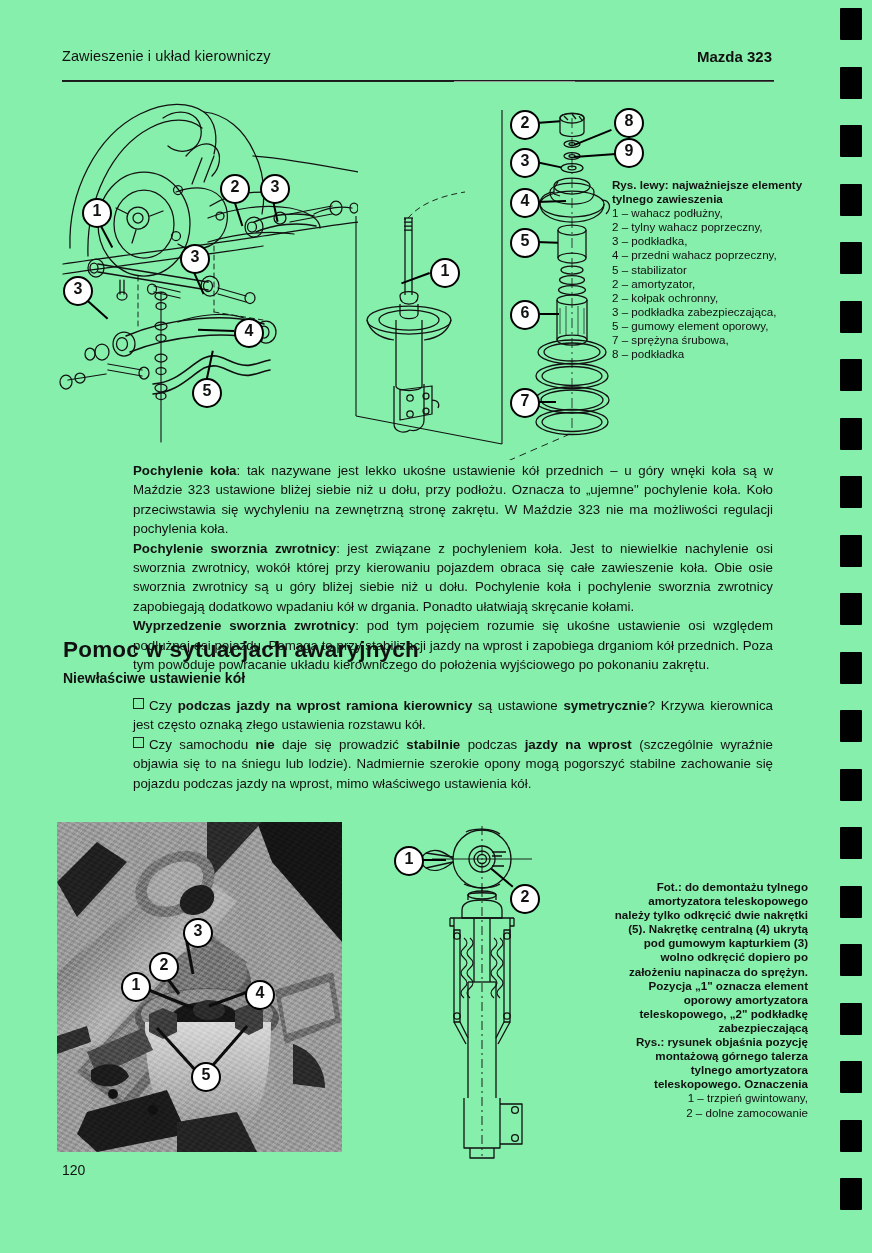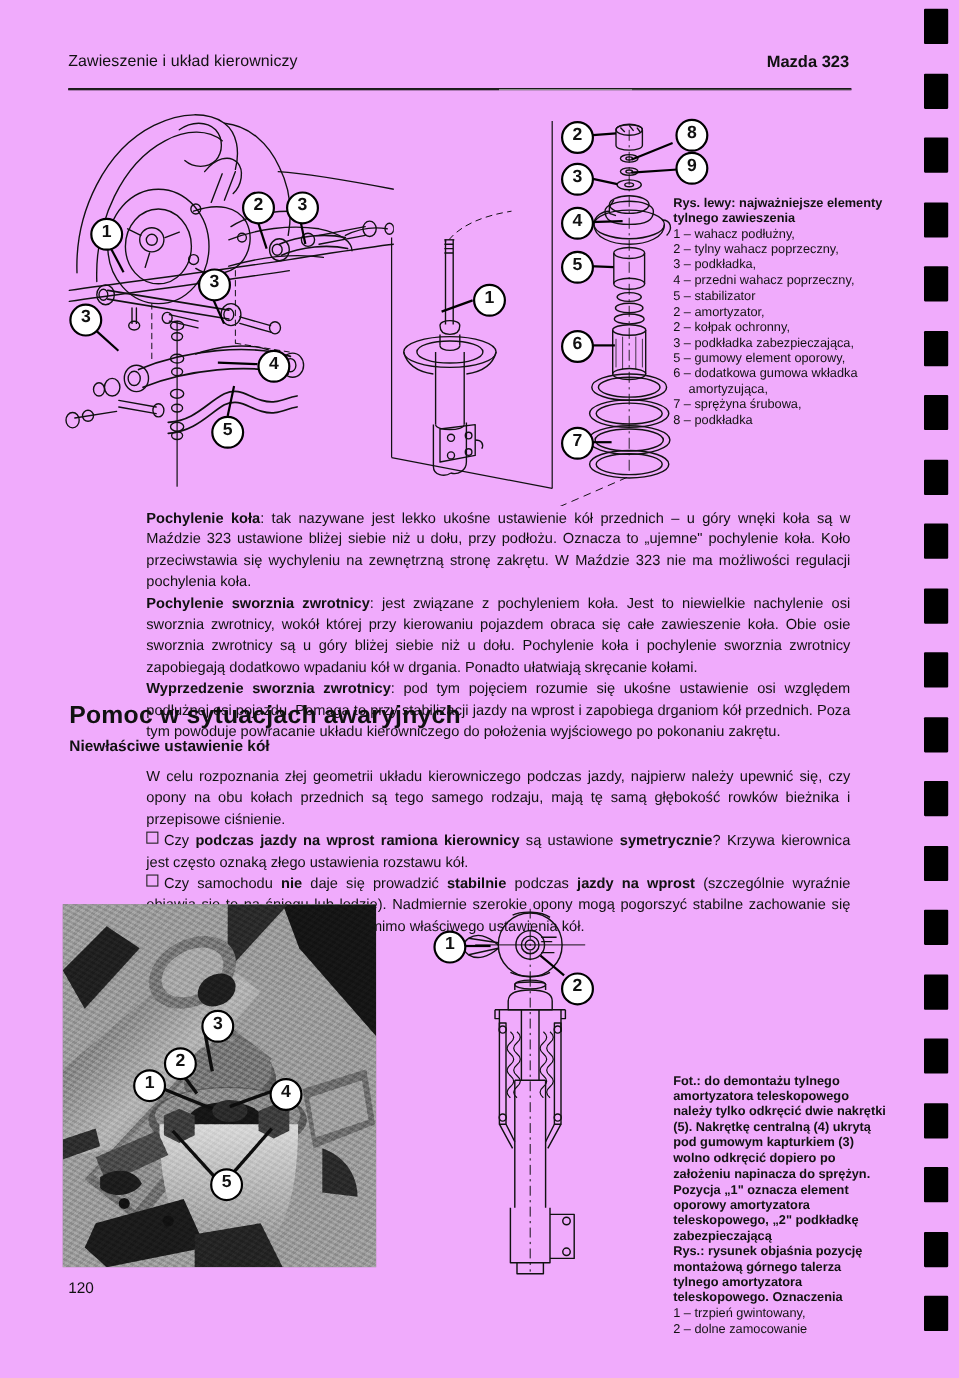--- a/index.html
+++ b/index.html
@@ -2,21 +2,21 @@
 <html><head>
 <meta charset="utf-8">
 <style>
   html,body{margin:0;padding:0;background:#fff;}
   body{
     width:872px;height:1253px;position:relative;overflow:hidden;
     font-family:"Liberation Sans", sans-serif;
     color:#111;
     -webkit-font-smoothing:antialiased;
   }
-  .page{position:absolute;inset:0;background:#f0abfc;}
+  .page{position:absolute;inset:0;background:#86efac;}
 
   
   .header{position:absolute;left:62px;top:48px;width:710px;height:30px;}
   .header .left{position:absolute;left:0;top:0;font-size:14.5px;letter-spacing:.1px;white-space:nowrap;}
   .header .right{position:absolute;right:0;top:0;font-size:15px;font-weight:bold;white-space:nowrap;}
   .rule{position:absolute;left:62px;top:80px;width:712px;height:2px;background:#1a1a1a;}
   .rule:after{content:"";position:absolute;left:0;top:1.4px;width:100%;height:1px;
     background:linear-gradient(90deg,#222 0 55%,#b9b9b9 55% 72%,#555 72% 100%);opacity:.8;}
 
   
@@ -332,37 +332,35 @@
         <div class="hang">2 – tylny wahacz poprzeczny,</div>
         <div class="hang">3 – podkładka,</div>
         <div class="hang">4 – przedni wahacz poprzeczny,</div>
         <div class="hang">5 – stabilizator</div>
       </div>
     <div id="capRight">
         <div class="hang">2 – amortyzator,</div>
         <div class="hang">2 – kołpak ochronny,</div>
         <div class="hang">3 – podkładka zabezpieczająca,</div>
         <div class="hang">5 – gumowy element oporowy,</div>
-        <div class="hang">6 – dodatkowa gumowa wkładka amortyzująca,</div>
         <div class="hang">7 – sprężyna śrubowa,</div>
         <div class="hang">8 – podkładka</div>
       </div>
   </div>
 
   <div class="body" style="left:133px;top:461px;width:640px;">
     <p class="para"><b>Pochylenie koła</b><span>: tak nazywane jest lekko ukośne ustawienie kół przednich – u góry wnęki koła są w Maździe 323 ustawione bliżej siebie niż u dołu, przy podłożu. Oznacza to „ujemne" pochylenie koła. Koło przeciwstawia się wychyleniu na zewnętrzną stronę zakrętu. W Maździe 323 nie ma możliwości regulacji pochylenia koła.</span></p>
     <p class="para"><b>Pochylenie sworznia zwrotnicy</b><span>: jest związane z pochyleniem koła. Jest to niewielkie nachylenie osi sworznia zwrotnicy, wokół której przy kierowaniu pojazdem obraca się całe zawieszenie koła. Obie osie sworznia zwrotnicy są u góry bliżej siebie niż u dołu. Pochylenie koła i pochylenie sworznia zwrotnicy zapobiegają dodatkowo wpadaniu kół w drgania. Ponadto ułatwiają skręcanie kołami.</span></p>
     <p class="para"><b>Wyprzedzenie sworznia zwrotnicy</b><span>: pod tym pojęciem rozumie się ukośne ustawienie osi względem podłużnej osi pojazdu. Pomaga to przy stabilizacji jazdy na wprost i zapobiega drganiom kół przednich. Poza tym powoduje powracanie układu kierowniczego do położenia wyjściowego po pokonaniu zakrętu.</span></p>
   </div>
 
   <div class="sec-h1" style="left:63px;top:637px;">Pomoc w sytuacjach awaryjnych</div>
   <div class="sec-h2" style="left:63px;top:670px;">Niewłaściwe ustawienie kół</div>
 
   <div class="body" style="left:133px;top:696px;width:640px;">
-    <p class="para">W celu rozpoznania złej geometrii układu kierowniczego podczas jazdy, najpierw należy upewnić się, czy opony na obu kołach przednich są tego samego rodzaju, mają tę samą głębokość rowków bieżnika i przepisowe ciśnienie.</p>
     <p class="para">
       <span class="chk"></span><span>Czy </span><b>podczas jazdy na wprost ramiona kierownicy</b><span> są ustawione </span><b>symetrycznie</b><span>? Krzywa kierownica jest często oznaką złego ustawienia rozstawu kół.</span>
     </p>
     <p class="para">
       <span class="chk"></span><span>Czy samochodu </span><b>nie</b><span> daje się prowadzić </span><b>stabilnie</b><span> podczas </span><b>jazdy na wprost</b><span> (szczególnie wyraźnie objawia się to na śniegu lub lodzie). Nadmiernie szerokie opony mogą pogorszyć stabilne zachowanie się pojazdu podczas jazdy na wprost, mimo właściwego ustawienia kół.</span>
     </p>
   </div>
 
   <div class="photo">
     <svg width="285" height="330" viewBox="0 0 285 330">
@@ -493,21 +491,21 @@
         <circle cx="133" cy="312" r="3.4"></circle>
         <path d="M88 322 L88 332 L112 332 L112 322"></path>
       </g>
     </svg>
     <div class="callout" style="left:12px;top:20px;">1</div>
     <div class="lead" style="left:38px;top:33px;width:26px;transform:rotate(0deg);"></div>
     <div class="callout" style="left:128px;top:58px;">2</div>
     <div class="lead" style="left:110px;top:42px;width:28px;transform:rotate(40deg);"></div>
   </div>
 
-  <div class="cap" style="left:612px;top:976px;">
+  <div class="cap" style="left:612px;top:880px;text-align:right;">
     <div class="cap-bold">Fot.: do demontażu tylnego amortyzatora teleskopowego należy tylko odkręcić dwie nakrętki (5). Nakrętkę centralną (4) ukrytą pod gumowym kapturkiem (3) wolno odkręcić dopiero po założeniu napinacza do sprężyn. Pozycja „1" oznacza element oporowy amortyzatora teleskopowego, „2" podkładkę zabezpieczającą</div>
     <div class="cap-bold">Rys.: rysunek objaśnia pozycję montażową górnego talerza tylnego amortyzatora teleskopowego. Oznaczenia</div>
     <div id="capBottom">
         <div class="hang">1 – trzpień gwintowany,</div>
         <div class="hang">2 – dolne zamocowanie</div>
       </div>
   </div>
 
   <div class="pageno">120</div>
 

